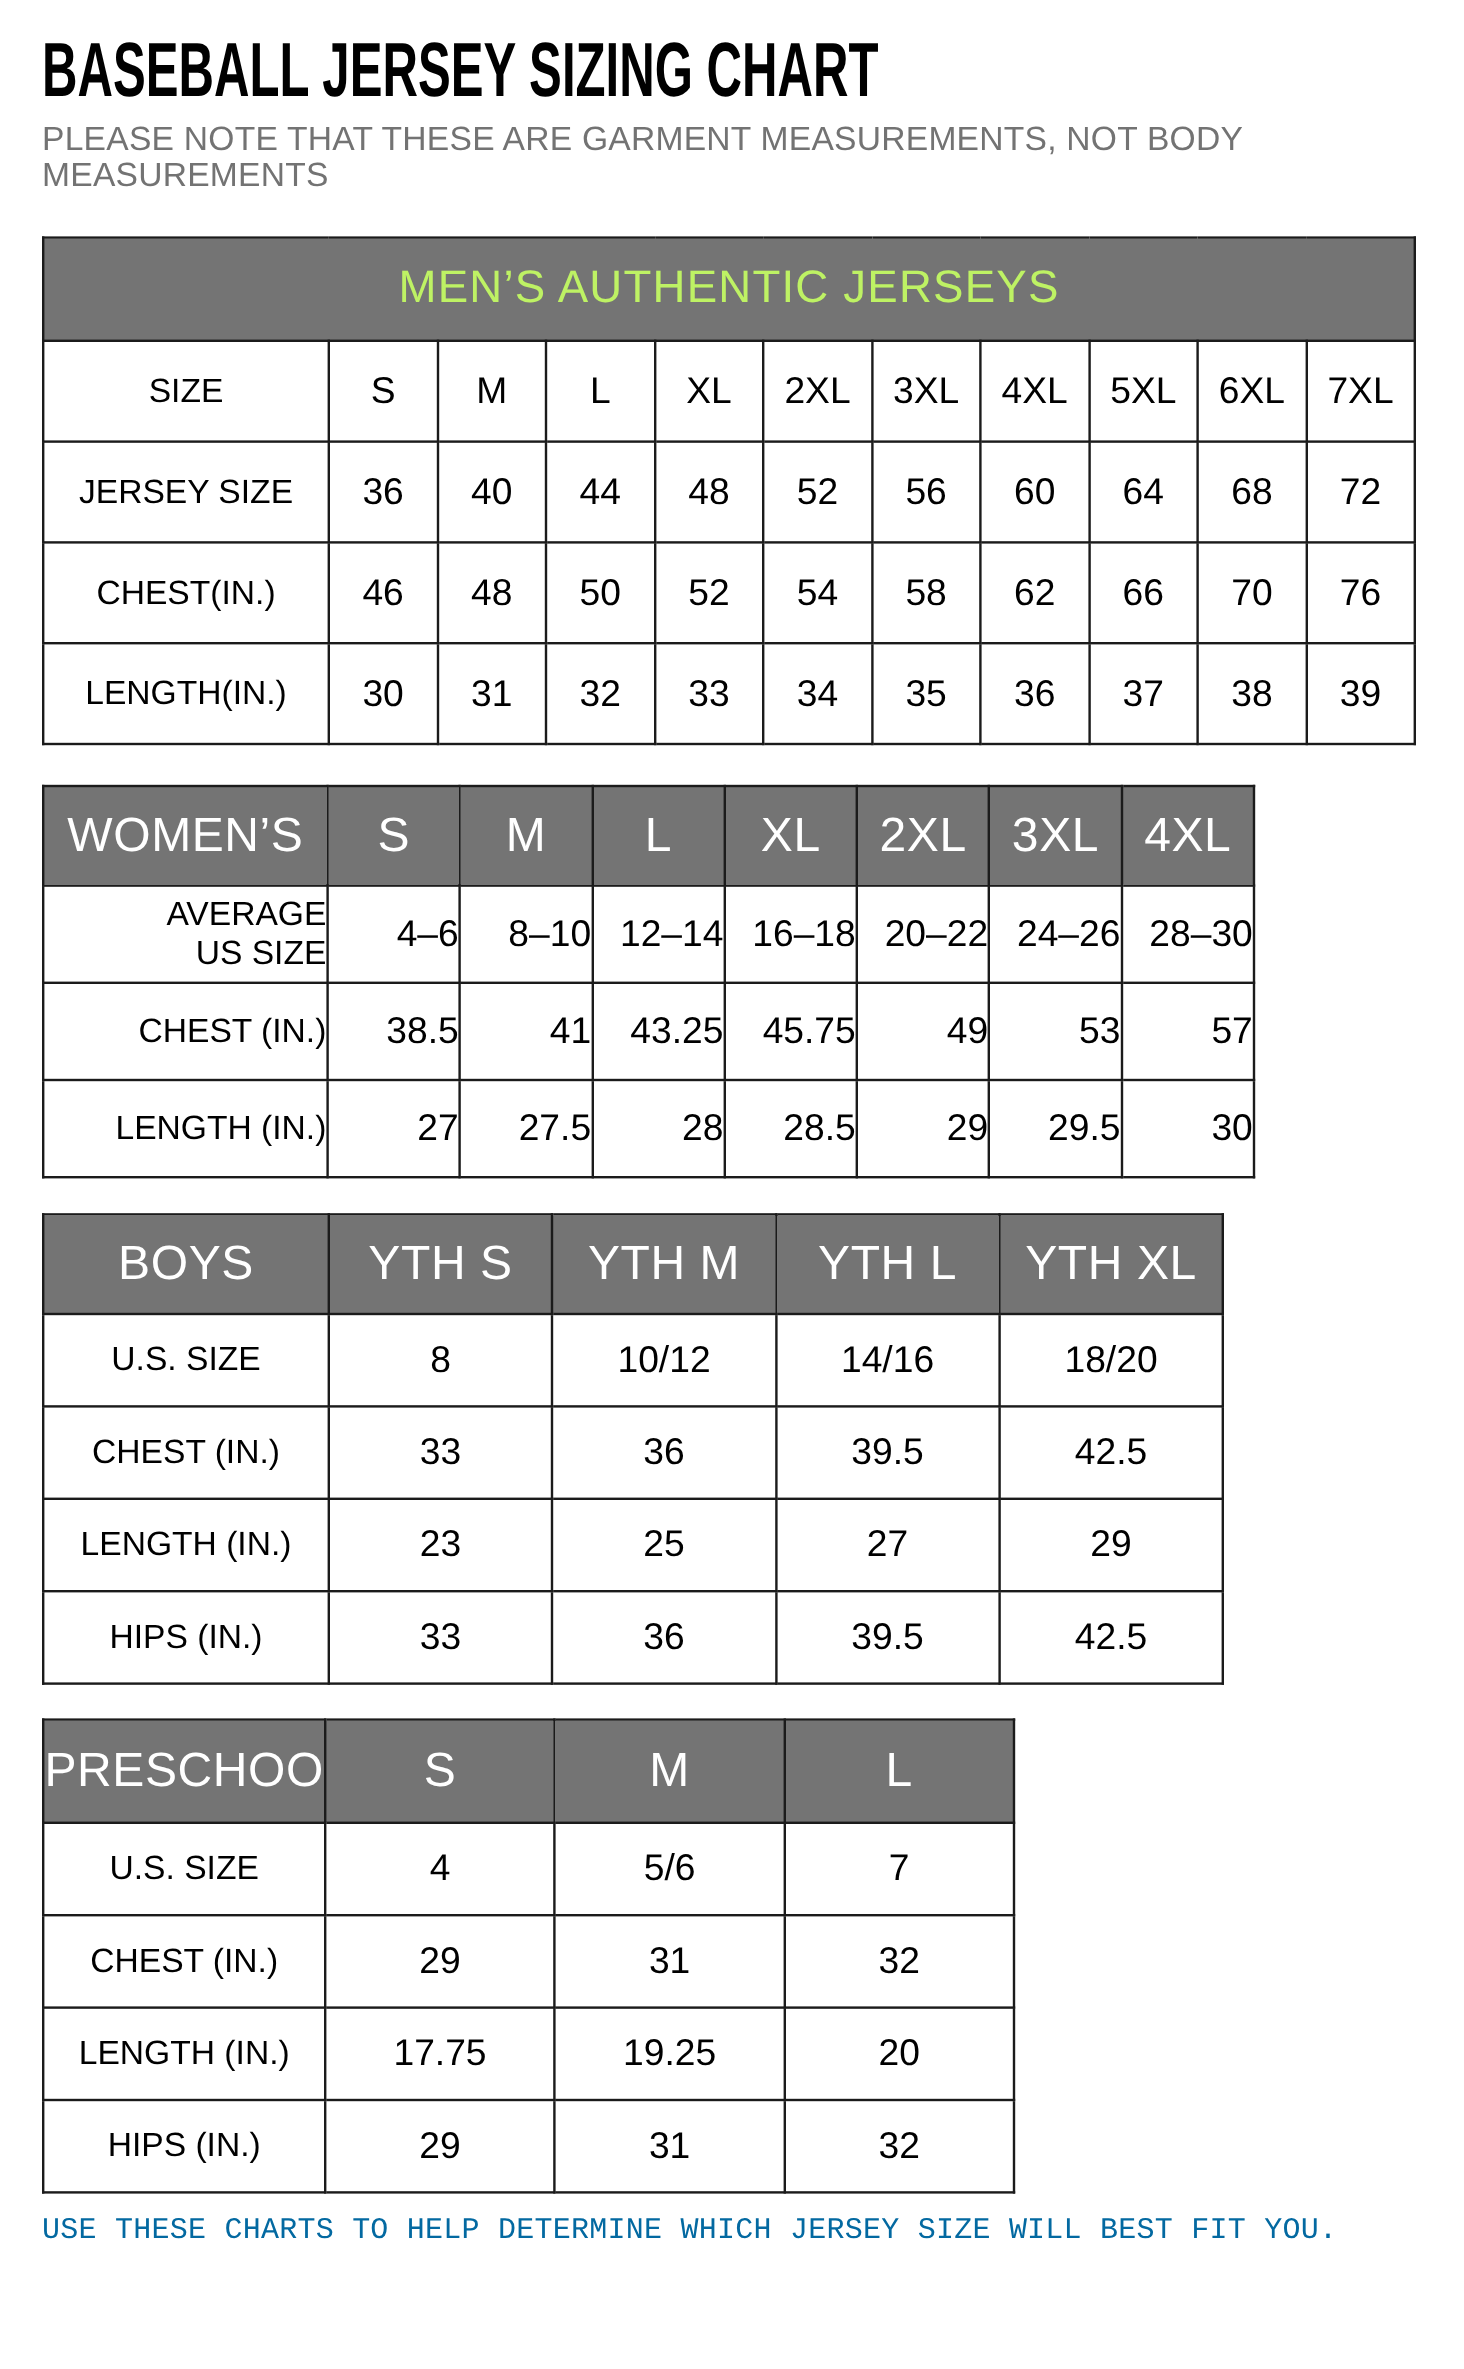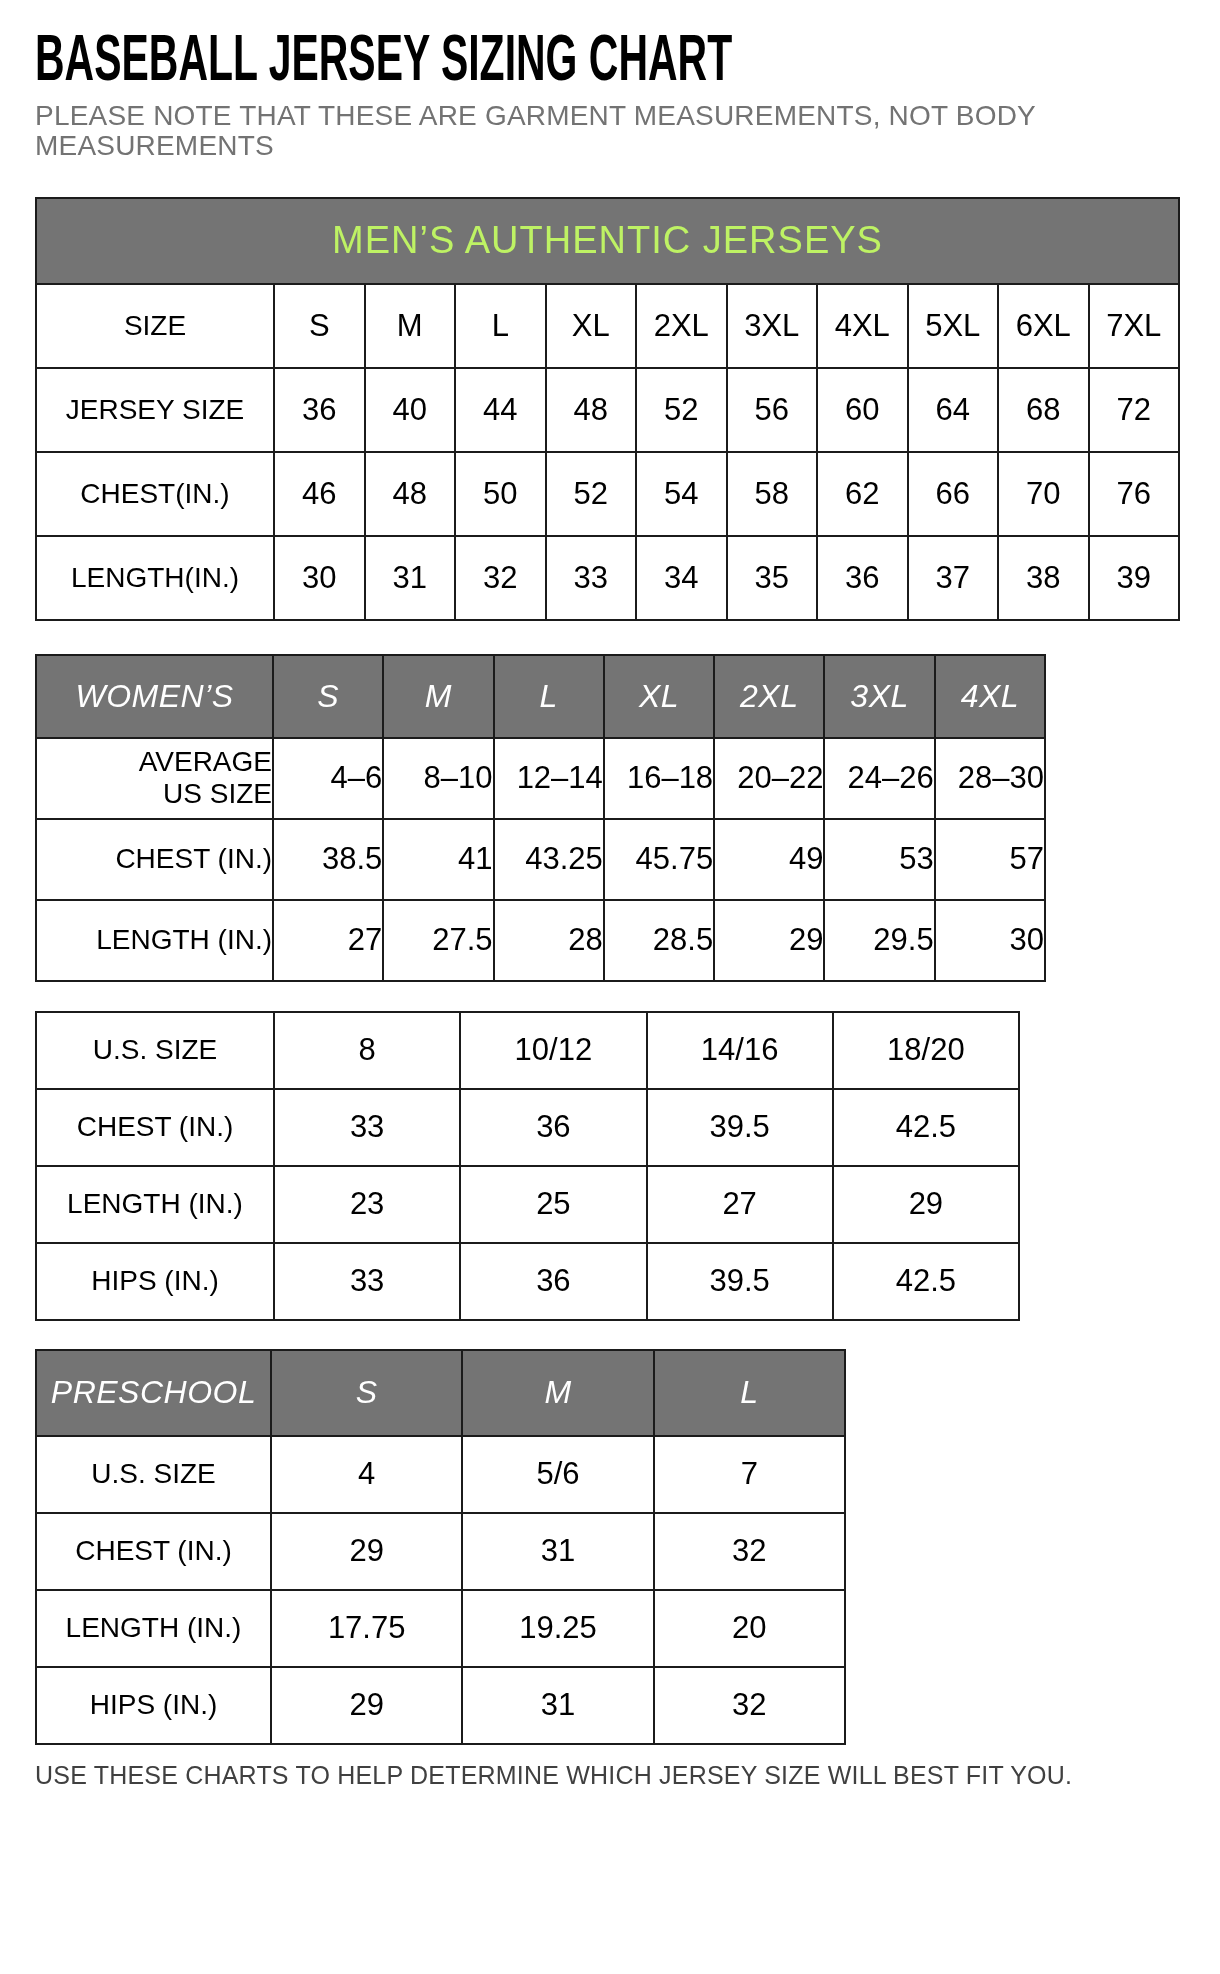--- a/index.html
+++ b/index.html
@@ -57,43 +57,43 @@
   .t th.banner {
     background: #747474;
     color: #bef264;
     font-size: 38px;
     height: 84px;
     letter-spacing: 1px;
   }
   .t tr.gray-row th {
     background: #747474;
     color: #fff;
-    font-size: 32px;
+    font-size: 40px;
     height: 81px;
     letter-spacing: 0.5px;
-    font-style: italic;
   }
   .t-mens      { width: 1145px; margin-top: 36px; }
   .t-mens td   { height: 82px; }
   .t-womens    { width: 1011px; margin-top: 33px; }
   .t-womens td { height: 79px; text-align: right; }
   .t-boys      { width: 985px;  margin-top: 29px; }
   .t-boys td   { height: 75px; }
   .t-preschool    { width: 811px; margin-top: 28px; }
   .t-preschool td { height: 75px; }
   .t-preschool tr.gray-row th { height: 84px; }
   col.c-label { width: 238px; }
   .t-womens col.c-label { width: 237px; }
   .t-preschool col.c-label { width: 235px; }
   .footer {
-    color: #404040;
+    color: #0369a1;
     font-size: 25px;
     margin-top: 16px;
     letter-spacing: 0.2px;
     white-space: nowrap;
+    font-family: Liberation Mono, monospace;
   }
 </style>
 </head>
 <body>
 
 <div class="page">
 
   <div class="title">BASEBALL JERSEY SIZING CHART</div>
 
   <div class="note">PLEASE NOTE THAT THESE ARE GARMENT MEASUREMENTS, NOT BODY
@@ -212,20 +212,27 @@
         </tr>
       </tbody>
   </table>
 
   <table class="t t-boys">
     <colgroup>
         <col class="c-label">
         <col span="4">
       </colgroup>
     <tbody>
+        <tr class="gray-row">
+          <th>BOYS</th>
+          <th>YTH S</th>
+          <th>YTH M</th>
+          <th>YTH L</th>
+          <th>YTH XL</th>
+        </tr>
         <tr>
           <td class="rowlabel">U.S. SIZE</td>
           <td>8</td>
           <td>10/12</td>
           <td>14/16</td>
           <td>18/20</td>
         </tr>
         <tr>
           <td class="rowlabel">CHEST (IN.)</td>
           <td>33</td>

